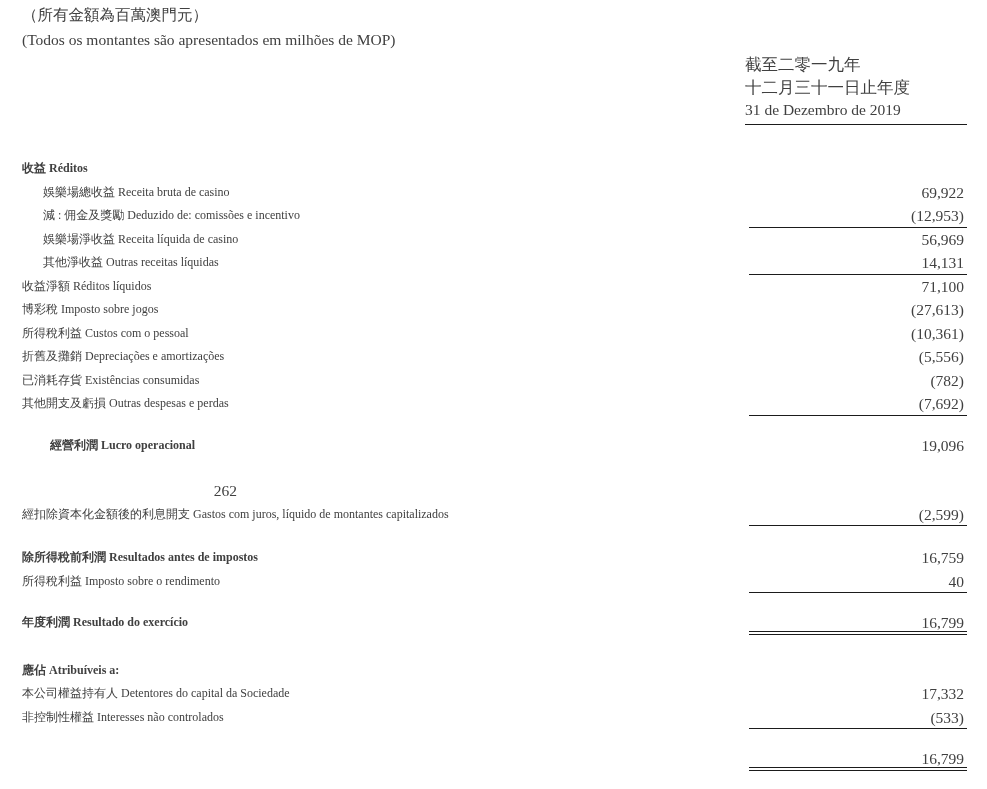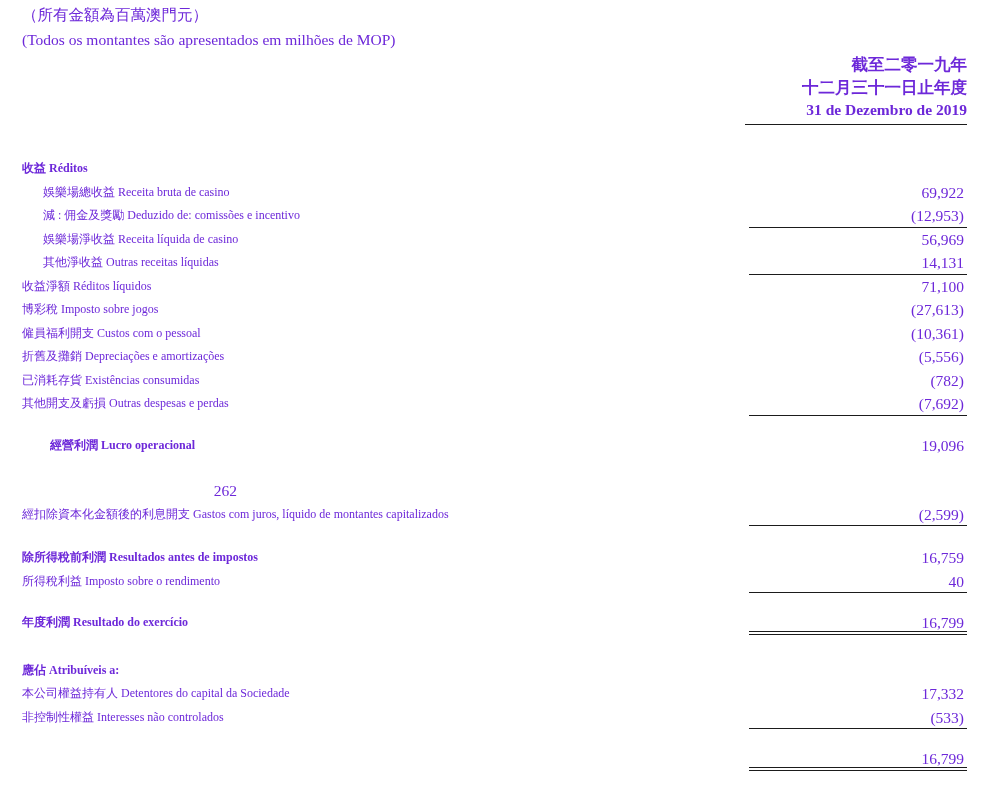--- a/index.html
+++ b/index.html
@@ -1,39 +1,39 @@
 <!DOCTYPE html>
 <html><head>
 <meta charset="utf-8">
 <style>
   html, body { margin: 0; padding: 0; background: #ffffff; }
   .page {
     position: relative;
     width: 987px;
     height: 789px;
     background: #ffffff;
-    color: #6d28d9;
+    color: #404040;
     font-family: "Liberation Serif", "DejaVu Serif", serif;
     overflow: hidden;
   }
   .notes {
     position: absolute;
     left: 22px;
     top: 2px;
     font-size: 15.5px;
     line-height: 25px;
     white-space: nowrap;
   }
   .col-header {
     position: absolute;
     left: 745px;
     top: 54px;
     width: 222px;
-    text-align: right;
-    font-weight: bold;
+    text-align: left;
+    font-weight: normal;
     line-height: 22.5px;
     border-bottom: 1.5px solid #1b1b1b;
     padding-bottom: 2px;
   }
   .col-header .ch-zh { font-size: 16.5px; }
   .col-header .ch-pt { font-size: 15.5px; }
   .rows {
     position: absolute;
     left: 22px;
     top: 157px;
@@ -108,21 +108,21 @@
       <div class="label">收益淨額 Réditos líquidos</div>
       <div class="value">71,100</div>
     </div>
 
     <div class="row">
       <div class="label">博彩稅 Imposto sobre jogos</div>
       <div class="value">(27,613)</div>
     </div>
 
     <div class="row">
-      <div class="label">僱員福利開支 Custos com o pessoal</div>
+      <div class="label">所得稅利益 Custos com o pessoal</div>
       <div class="value">(10,361)</div>
     </div>
 
     <div class="row">
       <div class="label">折舊及攤銷 Depreciações e amortizações</div>
       <div class="value">(5,556)</div>
     </div>
 
     <div class="row">
       <div class="label">已消耗存貨 Existências consumidas</div>

